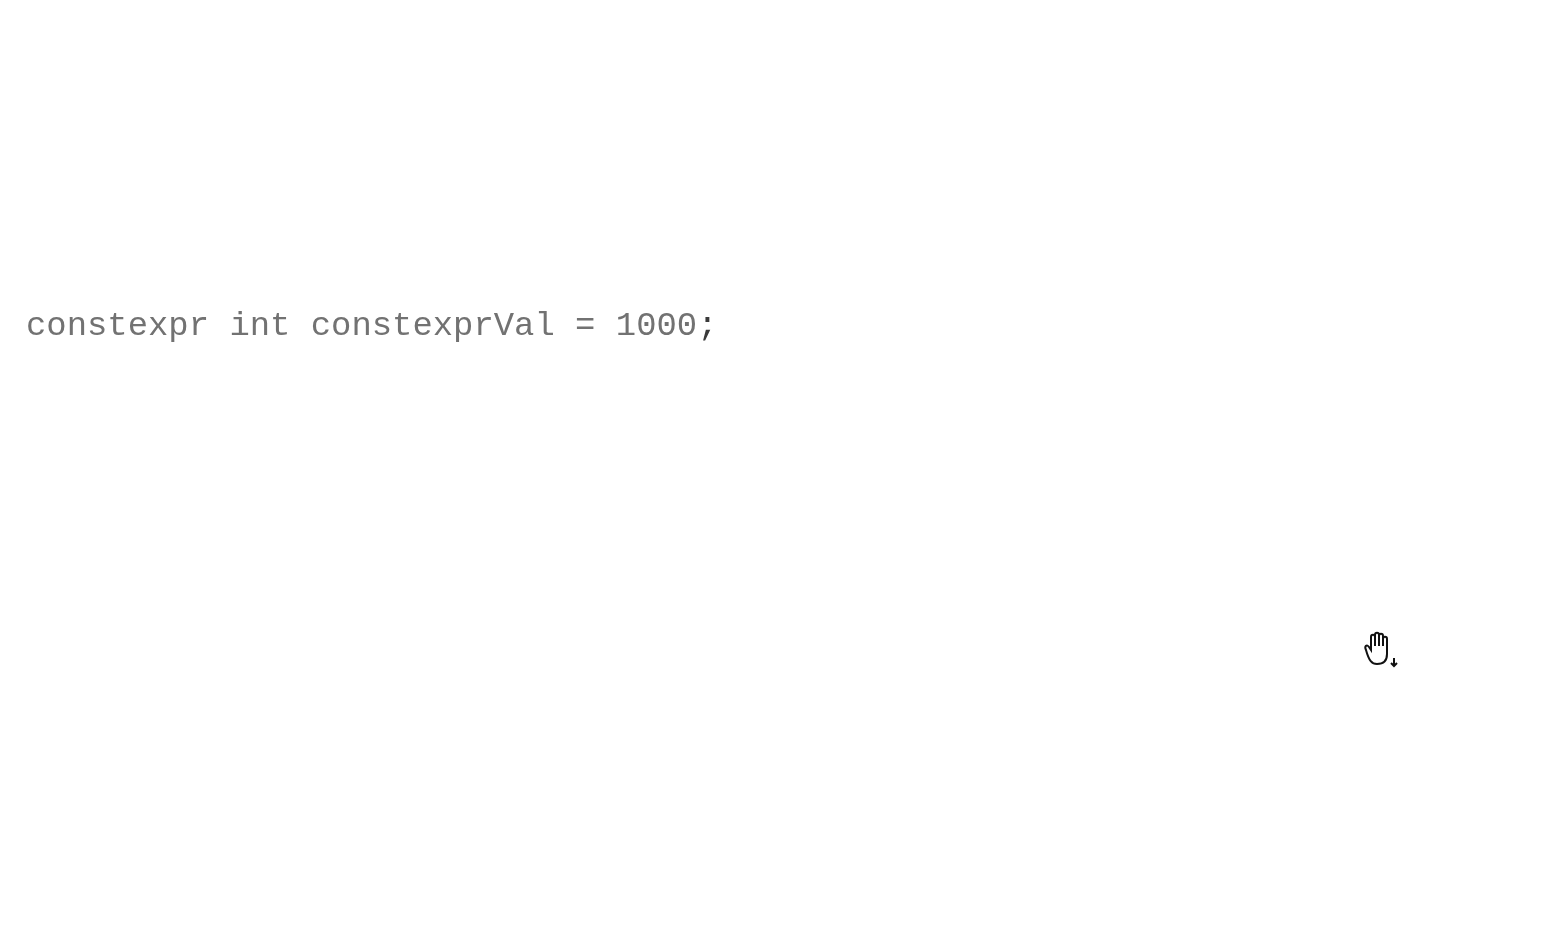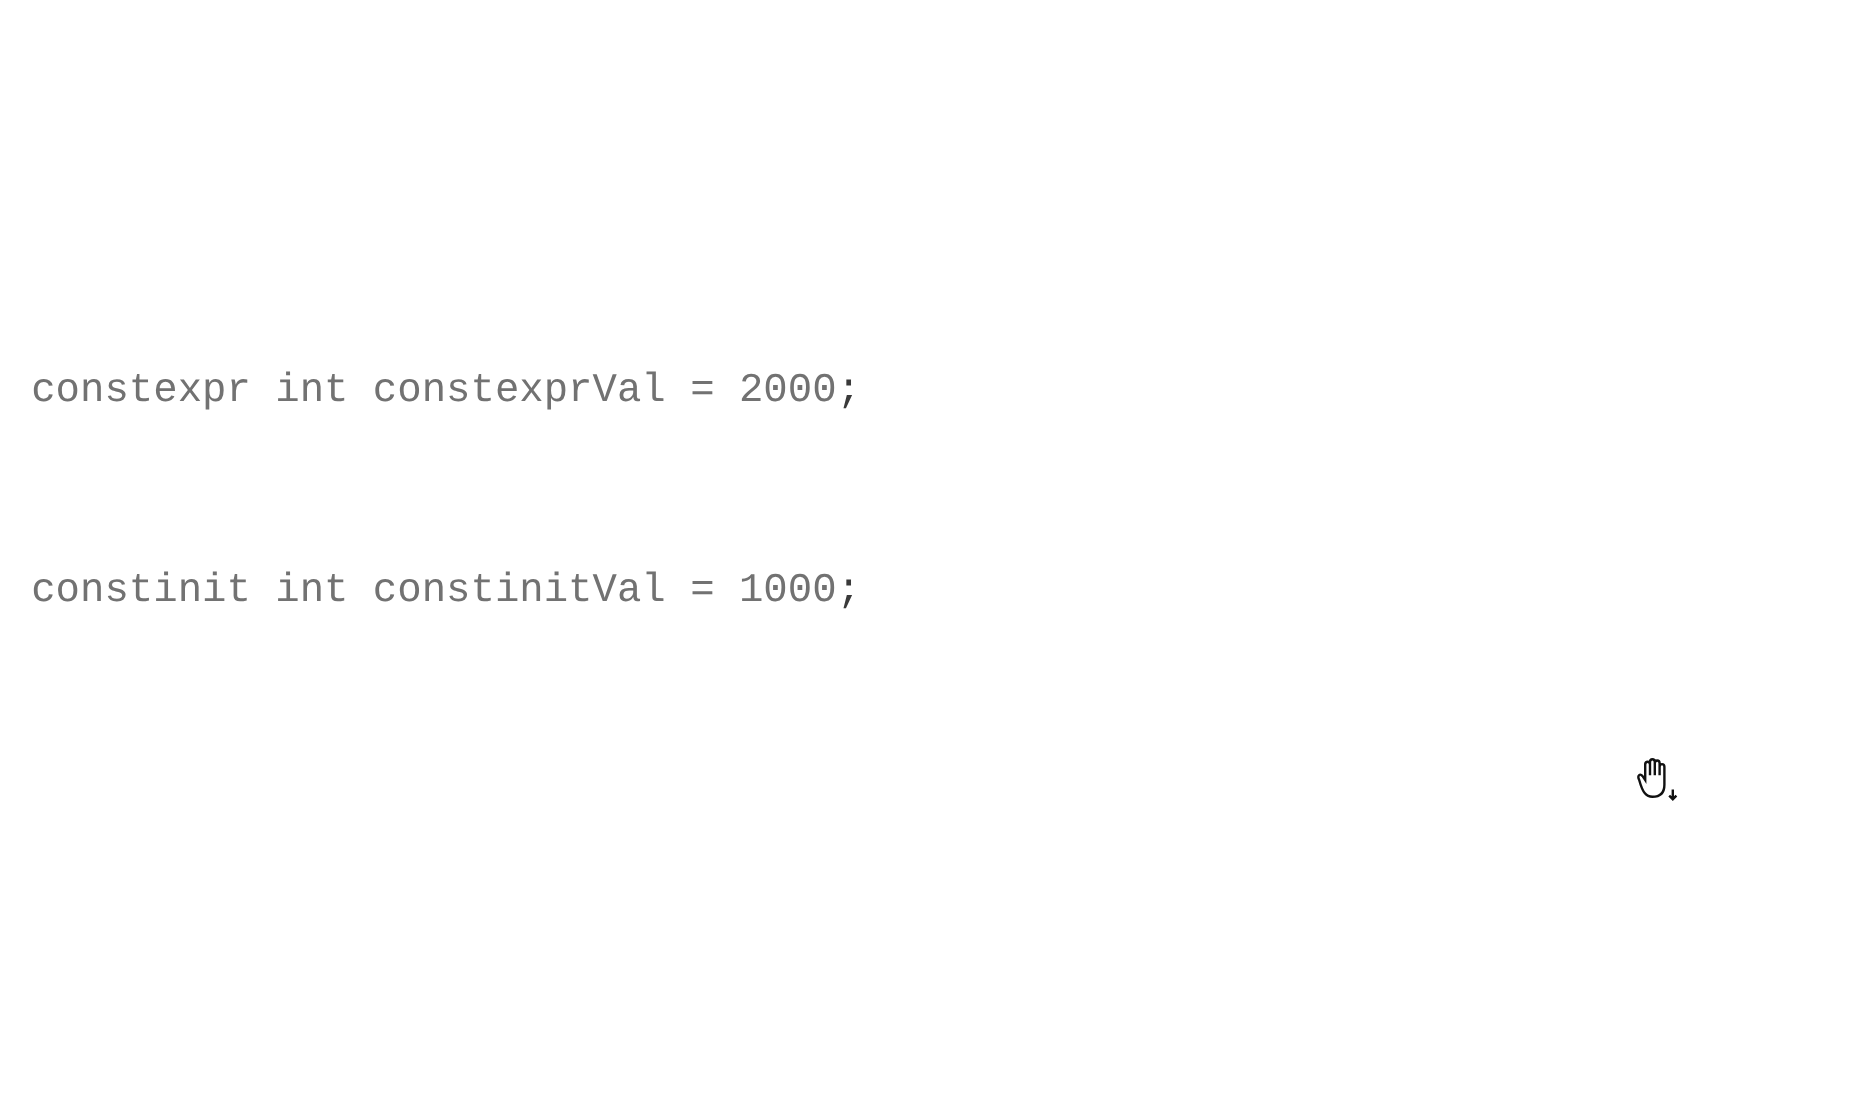--- a/index.html
+++ b/index.html
@@ -12,22 +12,21 @@
   }
   .line { height: 55.8px; position: relative; }
   .semi { color: #3a3a3a; }
   .cursor { position: absolute; left: 1358px; top: 628px; width: 44px; height: 44px; }
 </style>
 </head>
 <body>
 
 <div class="code">
   <div class="line"></div>
-  <div class="line"><span>constexpr int constexprVal = 2000</span><span class="semi">;</span></div>
-  <div class="line"><span>constinit int constinitVal = 1000</span><span class="semi">;</span></div>
+  <div class="line"><span>constexpr int constexprVal = 1000</span><span class="semi">;</span></div>
   <div class="line"></div>
   
   
   
   
   
   
   
   
   

